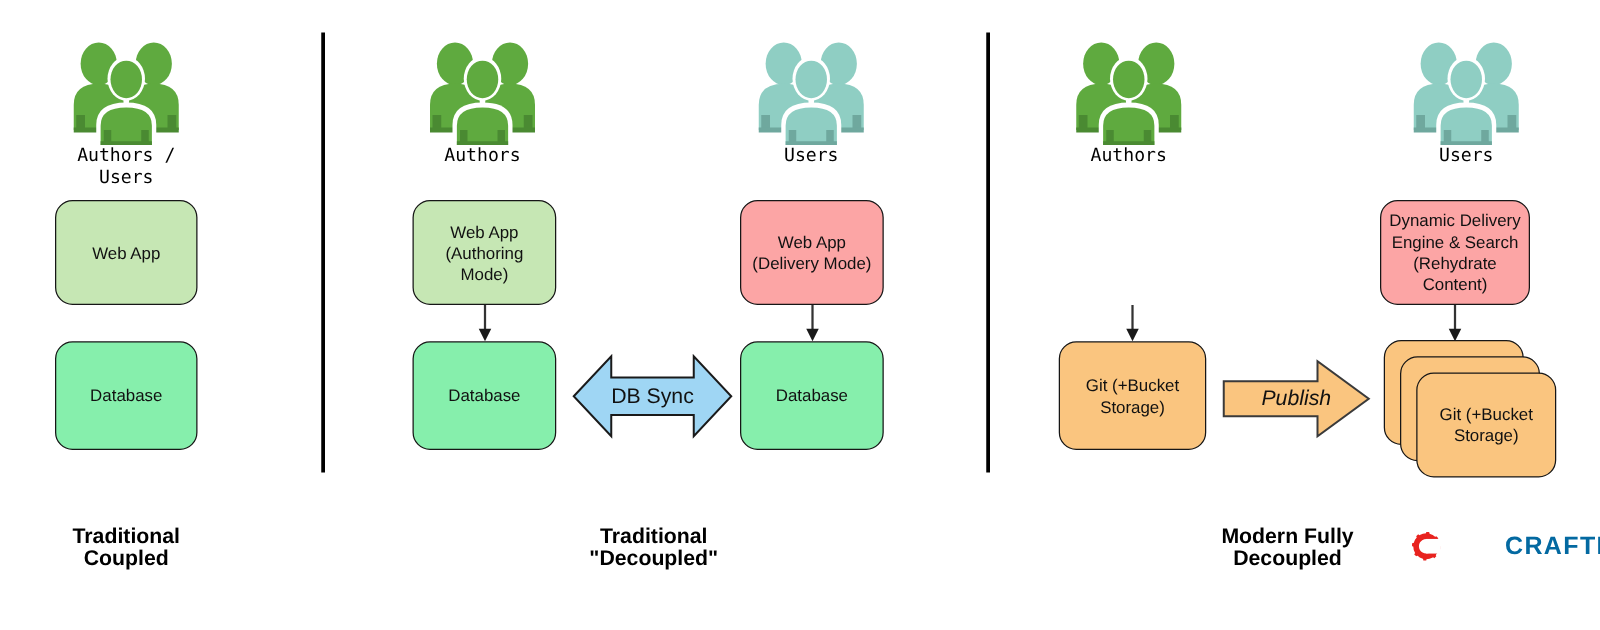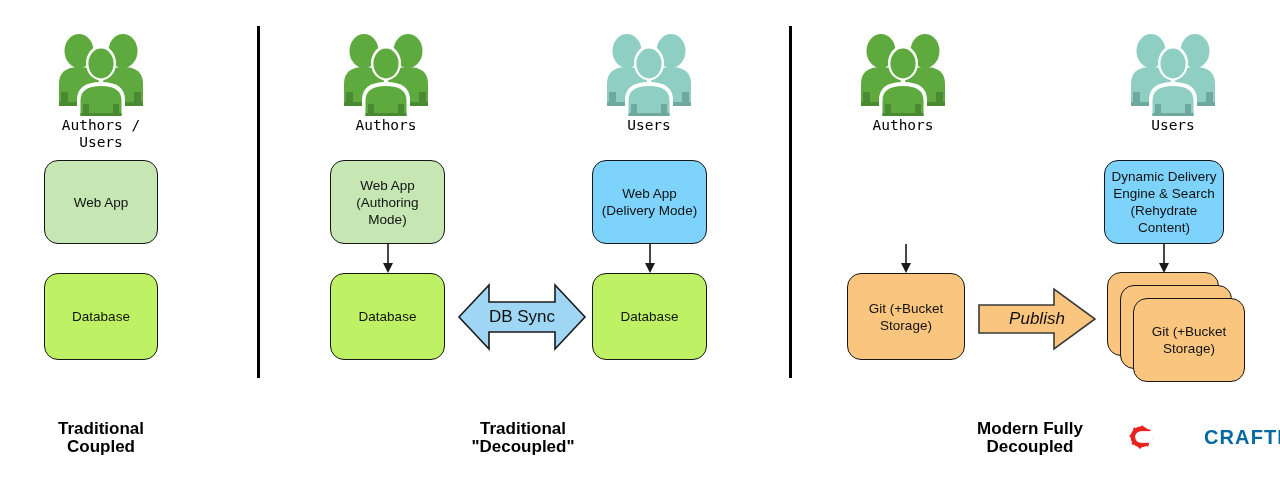--- a/index.html
+++ b/index.html
@@ -60,22 +60,22 @@
     align-items: center;
     justify-content: center;
     text-align: center;
     font-size: 13.5px;
     line-height: 17px;
     color: #111111;
     white-space: pre-line;
     padding: 2px 6px;
   }
   .box.green  { background: #c6e7b4; }
-  .box.blue   { background: #bef264; }
-  .box.red    { background: #7dd3fc; }
+  .box.blue   { background: #86efac; }
+  .box.red    { background: #fca5a5; }
   .box.orange { background: #fac57f; }
 
   
   .stack { position: absolute; }
   .stack .layer {
     position: absolute;
     box-sizing: border-box;
     background: #fac57f;
     border: 1.6px solid #161616;
     border-radius: 14px;

